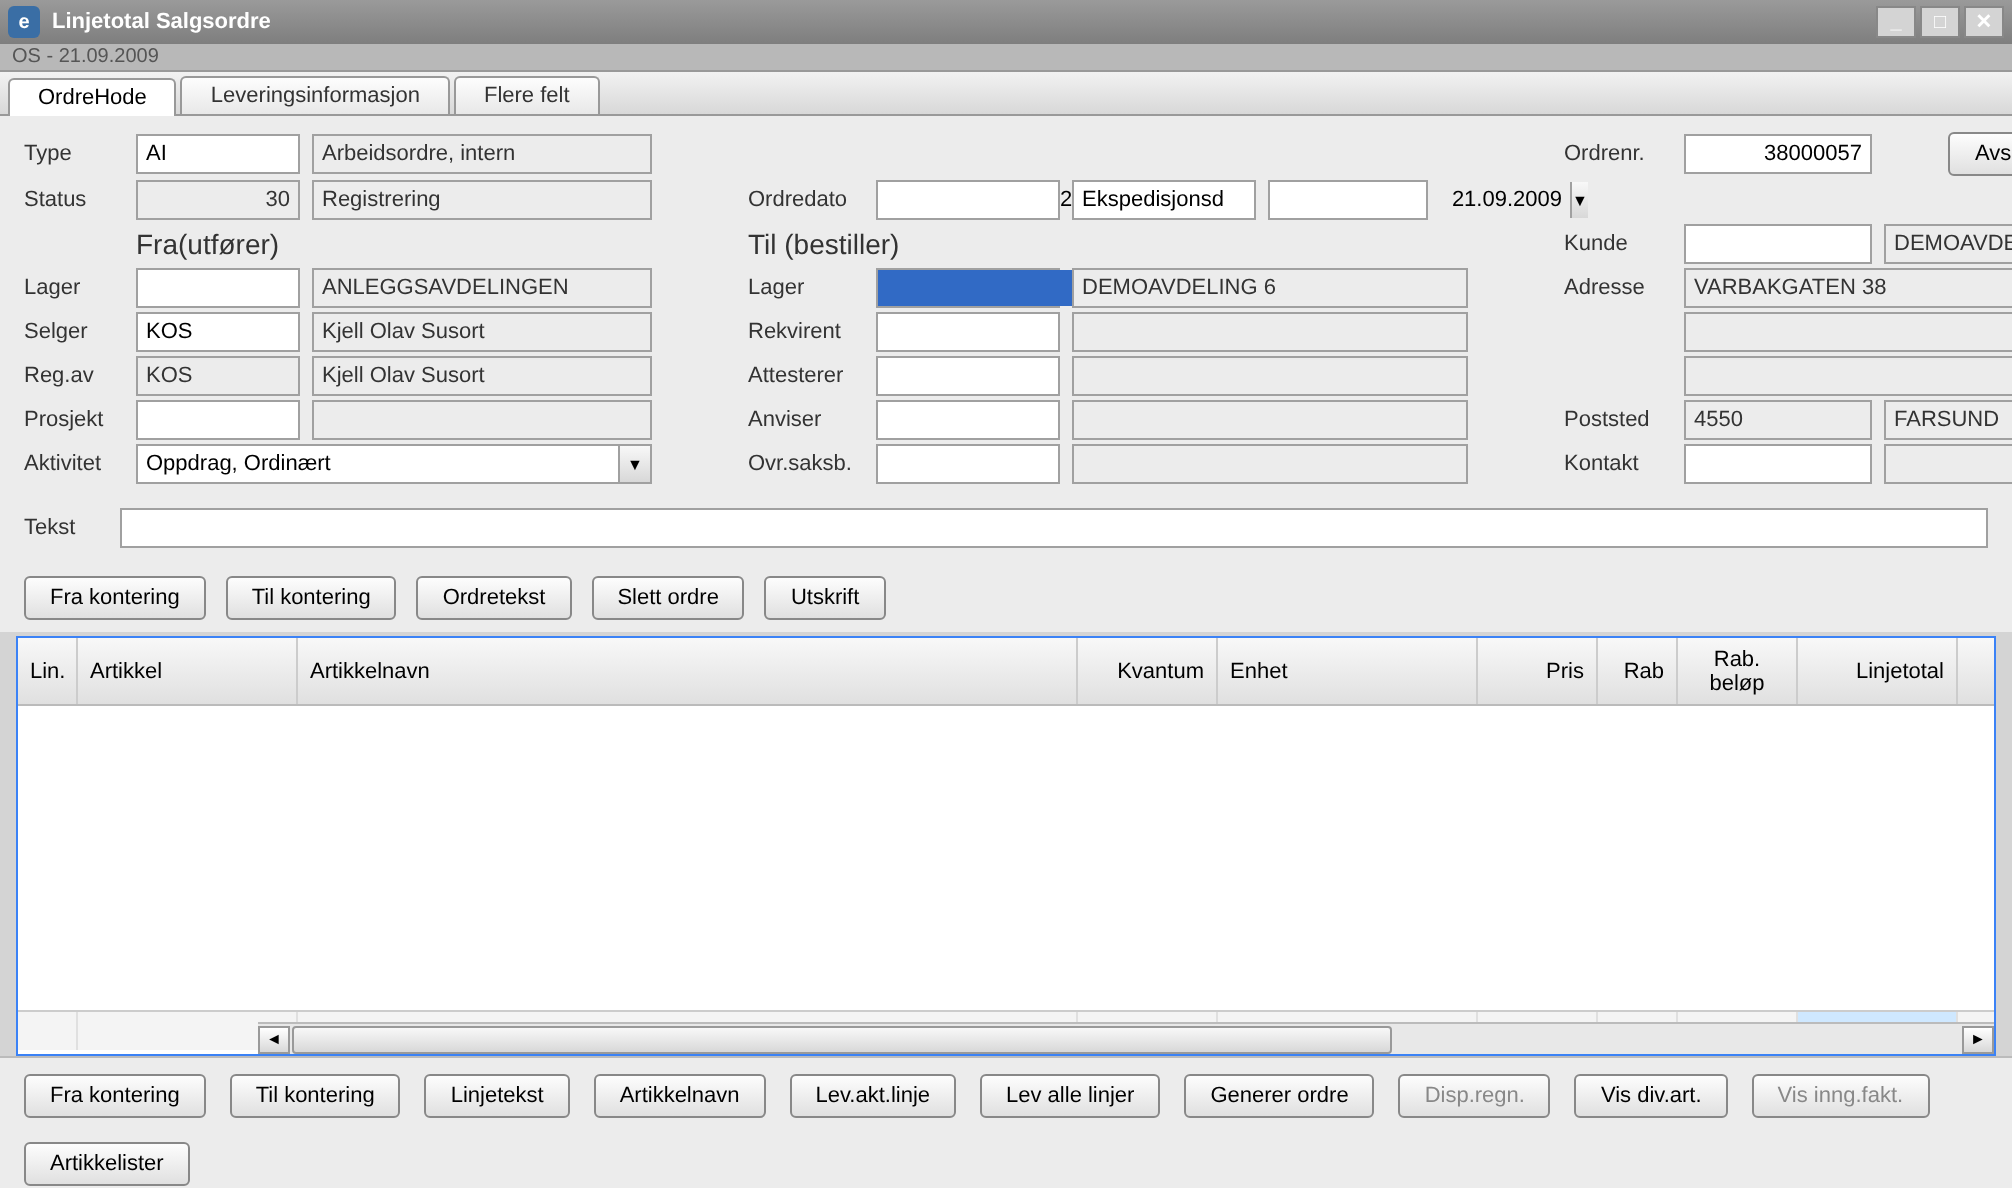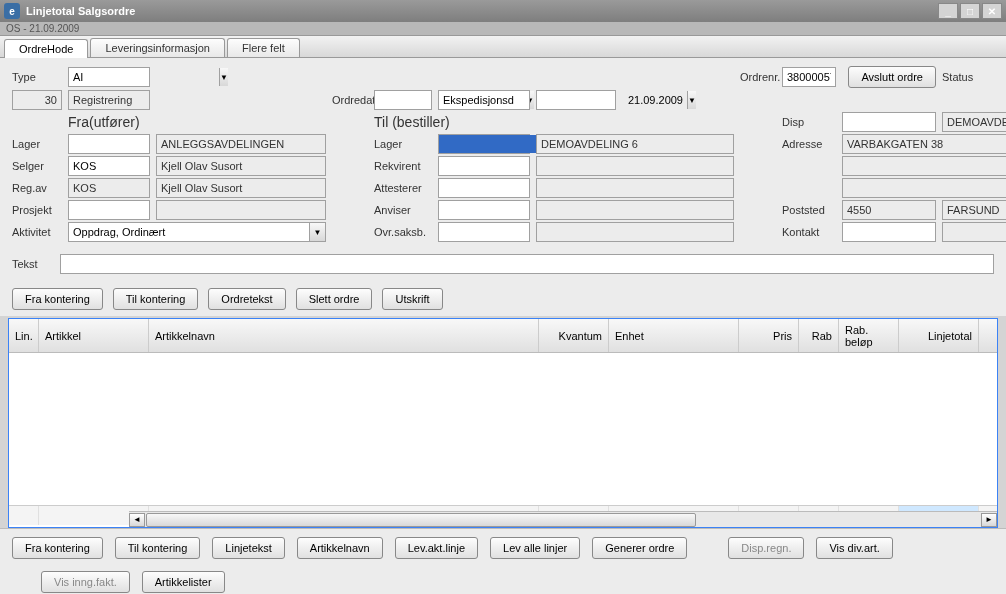--- a/index.html
+++ b/index.html
@@ -97,26 +97,26 @@
 .btn {
   height: 22px;
   padding: 0 12px;
   background: linear-gradient(#fdfdfd,#e0e0e0);
   border: 1px solid #888;
   border-radius: 3px;
   font: inherit;
   cursor: pointer;
   white-space: nowrap;
 }
-.btn:disabled { color: #888; margin-left: 29px; }
+.btn:disabled { color: #888; }
 .btn-row { display: flex; gap: 10px; padding: 6px 12px; background: #ececec; }
 .tbl-wrap { background: #fff; border: 1px solid #3b82f6; margin: 2px 8px 0 8px; height: 210px; overflow: hidden; position: relative; }
 .tbl-head { display: flex; background: linear-gradient(#f8f8f8,#e0e0e0); border-bottom: 1px solid #bbb; height: 34px; }
 .th { border-right: 1px solid #ccc; padding: 3px 6px; font-size: 11px; display: flex; align-items: center; }
-.th.right { justify-content: flex-end; text-align: left; }
+.th.right { justify-content: flex-end; text-align: center; }
 .footer-row {
   position: absolute; bottom: 2px; left: 0; right: 0; height: 20px;
   display: flex; background: #f4f4f4; border-top: 1px solid #ccc;
 }
 .footer-cell { border-right: 1px solid #e0e0e0; padding: 2px 6px; font-size: 11px; display: flex; align-items: center; justify-content: flex-end; }
 .footer-cell.total { background: #cfe8ff; }
 .hscroll {
   position: absolute; bottom: 0; left: 120px; right: 0;
   height: 16px; background: #e8e8e8; border-top: 1px solid #bbb;
   display: flex; align-items: center;
@@ -148,20 +148,21 @@
 </div>
 
 <div class="form-area">
   <div class="form-grid">
 
     <div class="lbl">Type</div>
     <div class="combo">
         <input value="AI" style="">
         <div class="dd">▼</div>
       </div>
+    <div class="fld-ro">Arbeidsordre, intern</div>
     <div></div>
       <div></div>
       <div></div>
       <div></div>
       <div></div>
       <div></div>
     <div class="lbl">Ordrenr.</div>
     <input class="fld" style="text-align: right;" value="38000057">
     <button class="btn" style="justify-self:end">Avslutt ordre</button>
 
@@ -185,21 +186,21 @@
     <div></div>
       <div></div>
       <div></div>
       <div></div>
 
     <div></div>
     <div class="section-hdr" style="grid-column:2/4">Fra(utfører)</div>
     <div></div>
     <div class="section-hdr" style="grid-column:5/9">Til (bestiller)</div>
     <div></div>
-    <div class="lbl">Disp</div>
+    <div class="lbl">Kunde</div>
     <div class="combo right">
         <input value="825" style="">
         <div class="dd">▼</div>
       </div>
     <div class="fld-ro">DEMOAVDELING 6</div>
 
     <div class="lbl">Lager</div>
     <div class="combo right">
         <input value="1006" style="">
         <div class="dd">▼</div>

